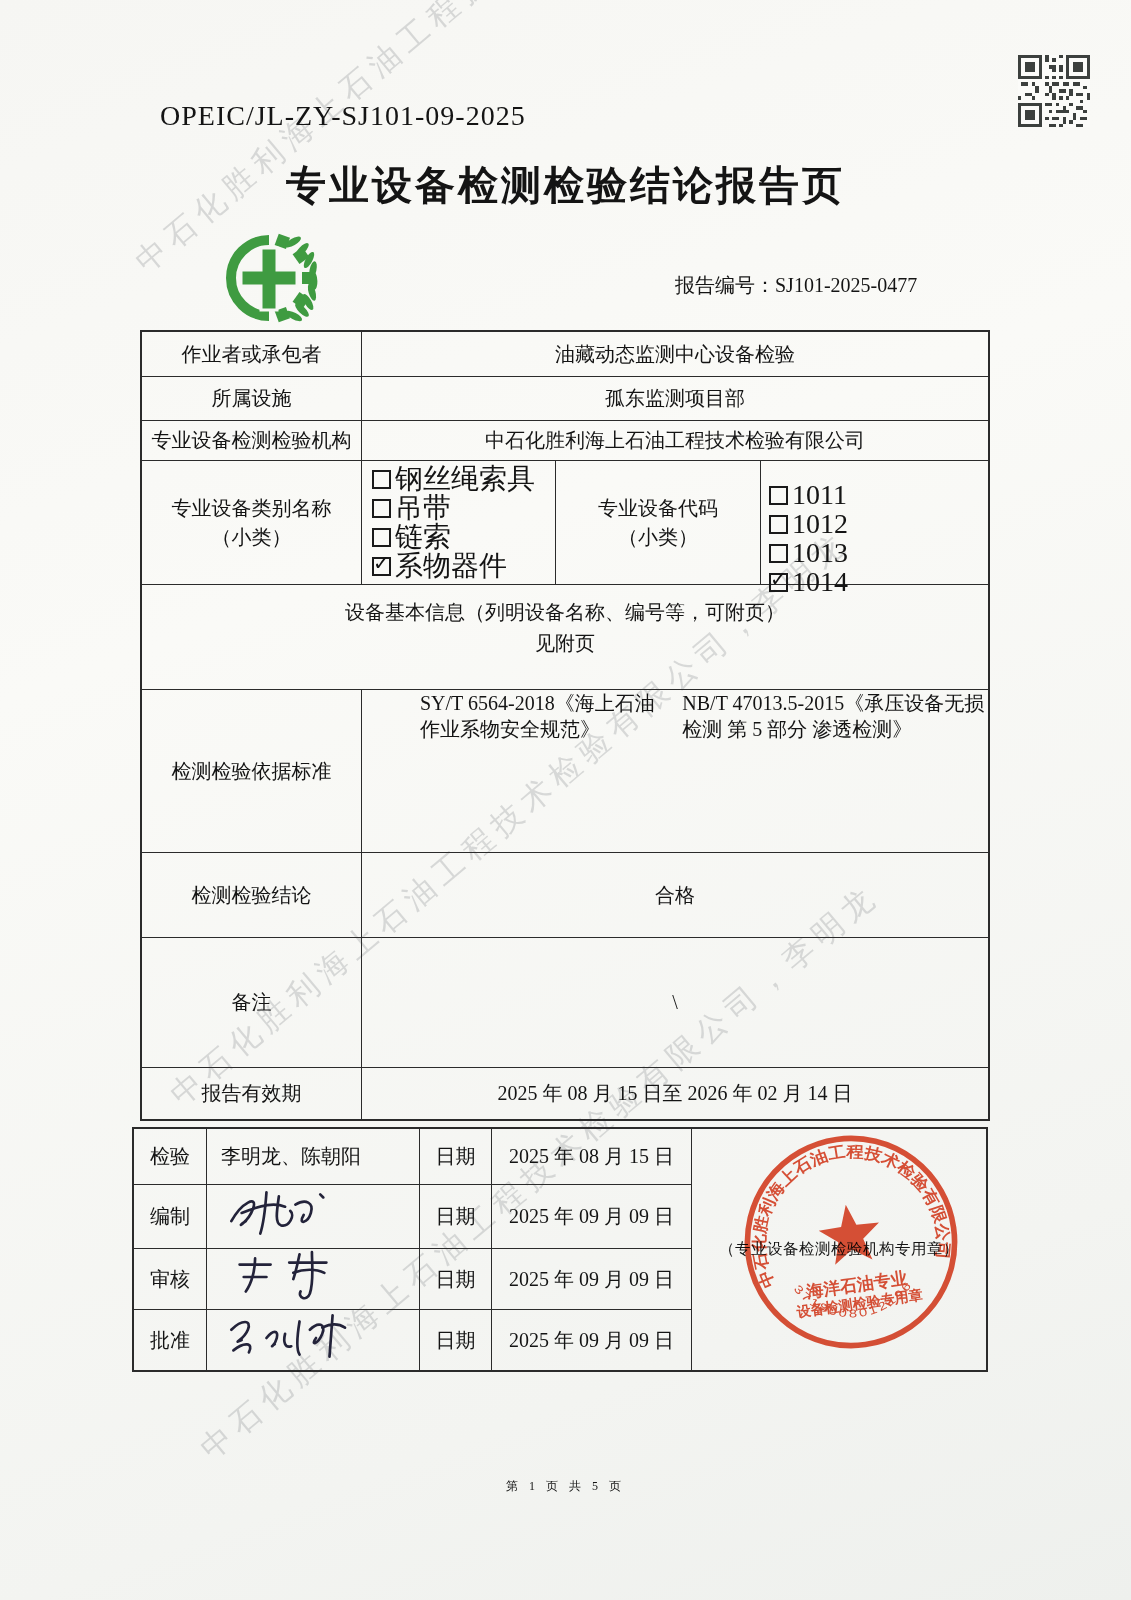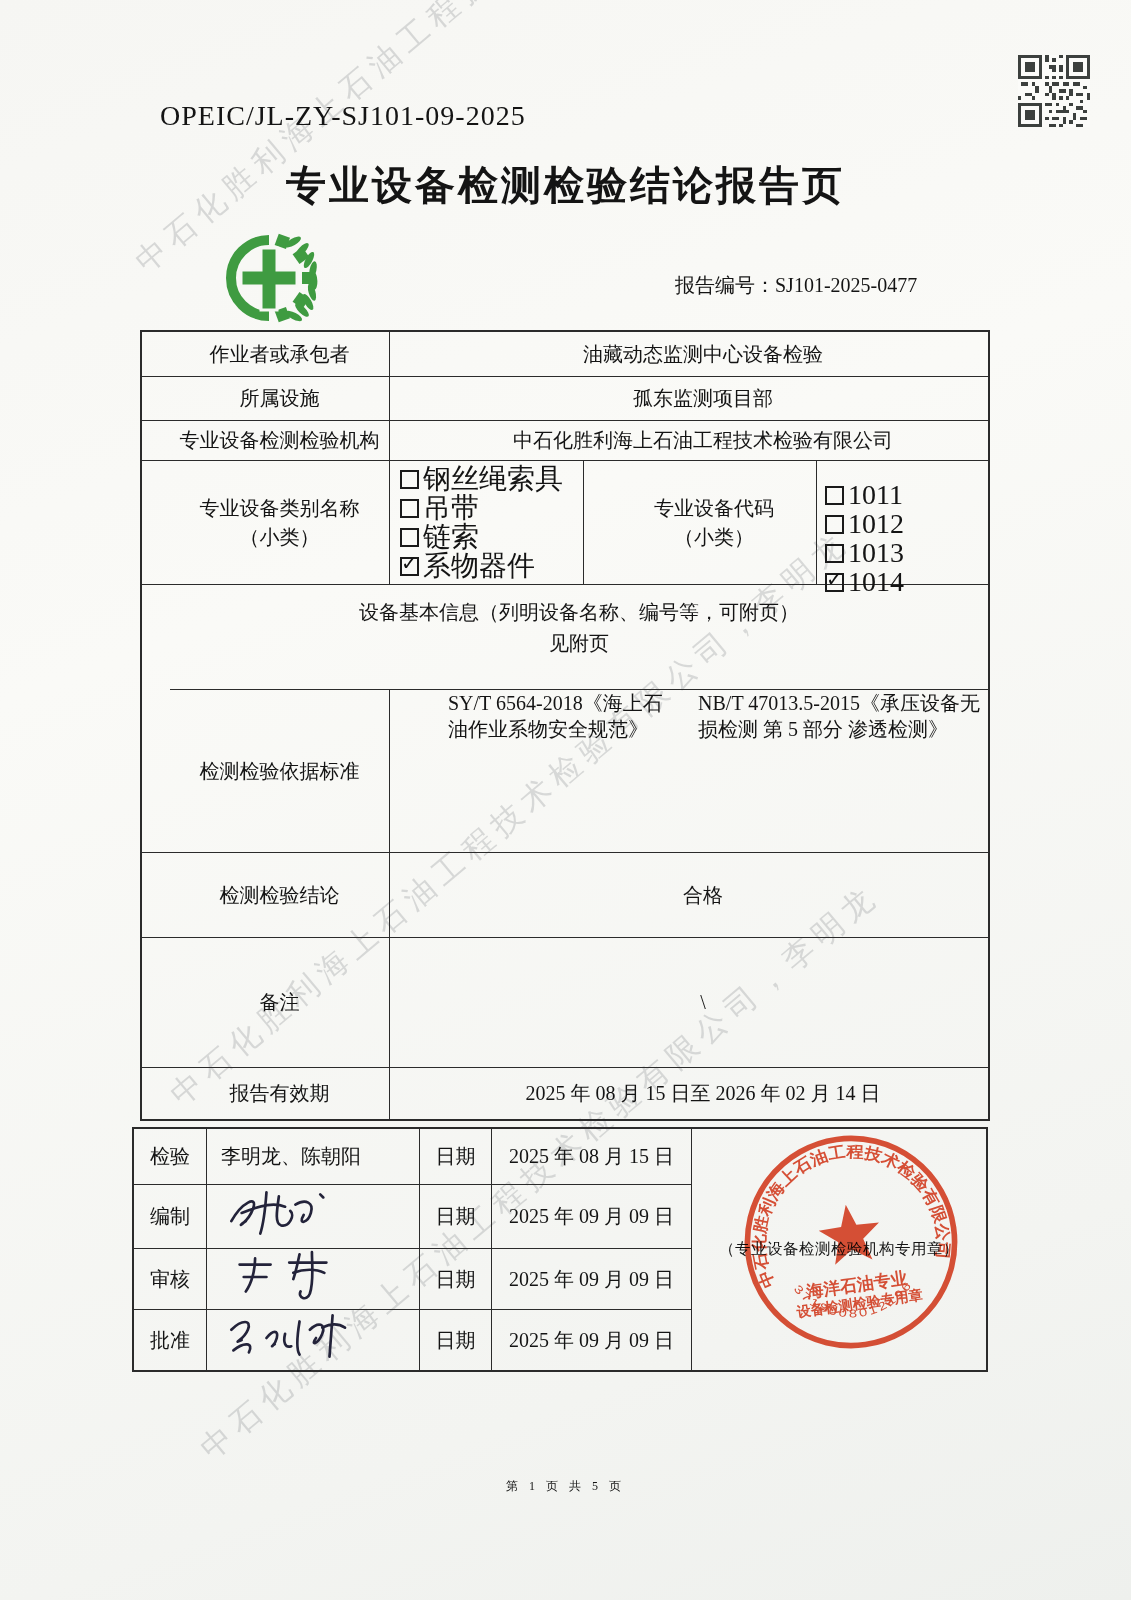--- a/index.html
+++ b/index.html
@@ -19,21 +19,21 @@
   .title{
     position:absolute; left:0; top:158px; width:100%; text-align:center;
     font-size:40px; font-weight:700; letter-spacing:3px;
   }
   .logo{position:absolute; left:203px; top:228px; width:132px; height:100px;}
   .report-no{position:absolute; left:675px; top:272px; font-size:20px;}
   
   .tbl{position:absolute; left:140px; top:330px; width:850px; border:2px solid #2b2b2b; box-sizing:border-box; font-size:20px;}
   .trow{display:flex; border-bottom:1.6px solid #2b2b2b; box-sizing:border-box;}
   .trow:last-child{border-bottom:none;}
-  .cell{box-sizing:border-box; display:flex; align-items:center; justify-content:center; text-align:center;margin-left:28px;}
+  .cell{box-sizing:border-box; display:flex; align-items:center; justify-content:center; text-align:center;}
   .lblcol{width:220px; border-right:1.6px solid #2b2b2b; flex:none; flex-direction:column; line-height:1.45;}
   .valcol{flex:1;}
   .h47{height:45px}.h44{height:44px}.h42{height:40px}.h124{height:124px}
   .h105{height:105px}.h163{height:163px}.h85{height:85px}.h130{height:130px}.h53{height:51px}
   .optcell{width:183px; flex:none; border-right:1.6px solid #2b2b2b; display:flex; flex-direction:column;
     justify-content:center; align-items:flex-start; padding-left:10px; gap:7px;}
   .codelbl{width:205px; flex:none; border-right:1.6px solid #2b2b2b;}
   .codecell{flex:1; display:flex; flex-direction:column; justify-content:center; align-items:flex-start; padding-left:8px; gap:7px;margin-top:32px;}
   .opt{display:flex; align-items:center; gap:4px; font-size:28px; line-height:22px;}
   .cb{width:15px; height:15px; border:2px solid #1a1a1a; flex:none; position:relative; background:transparent;}

